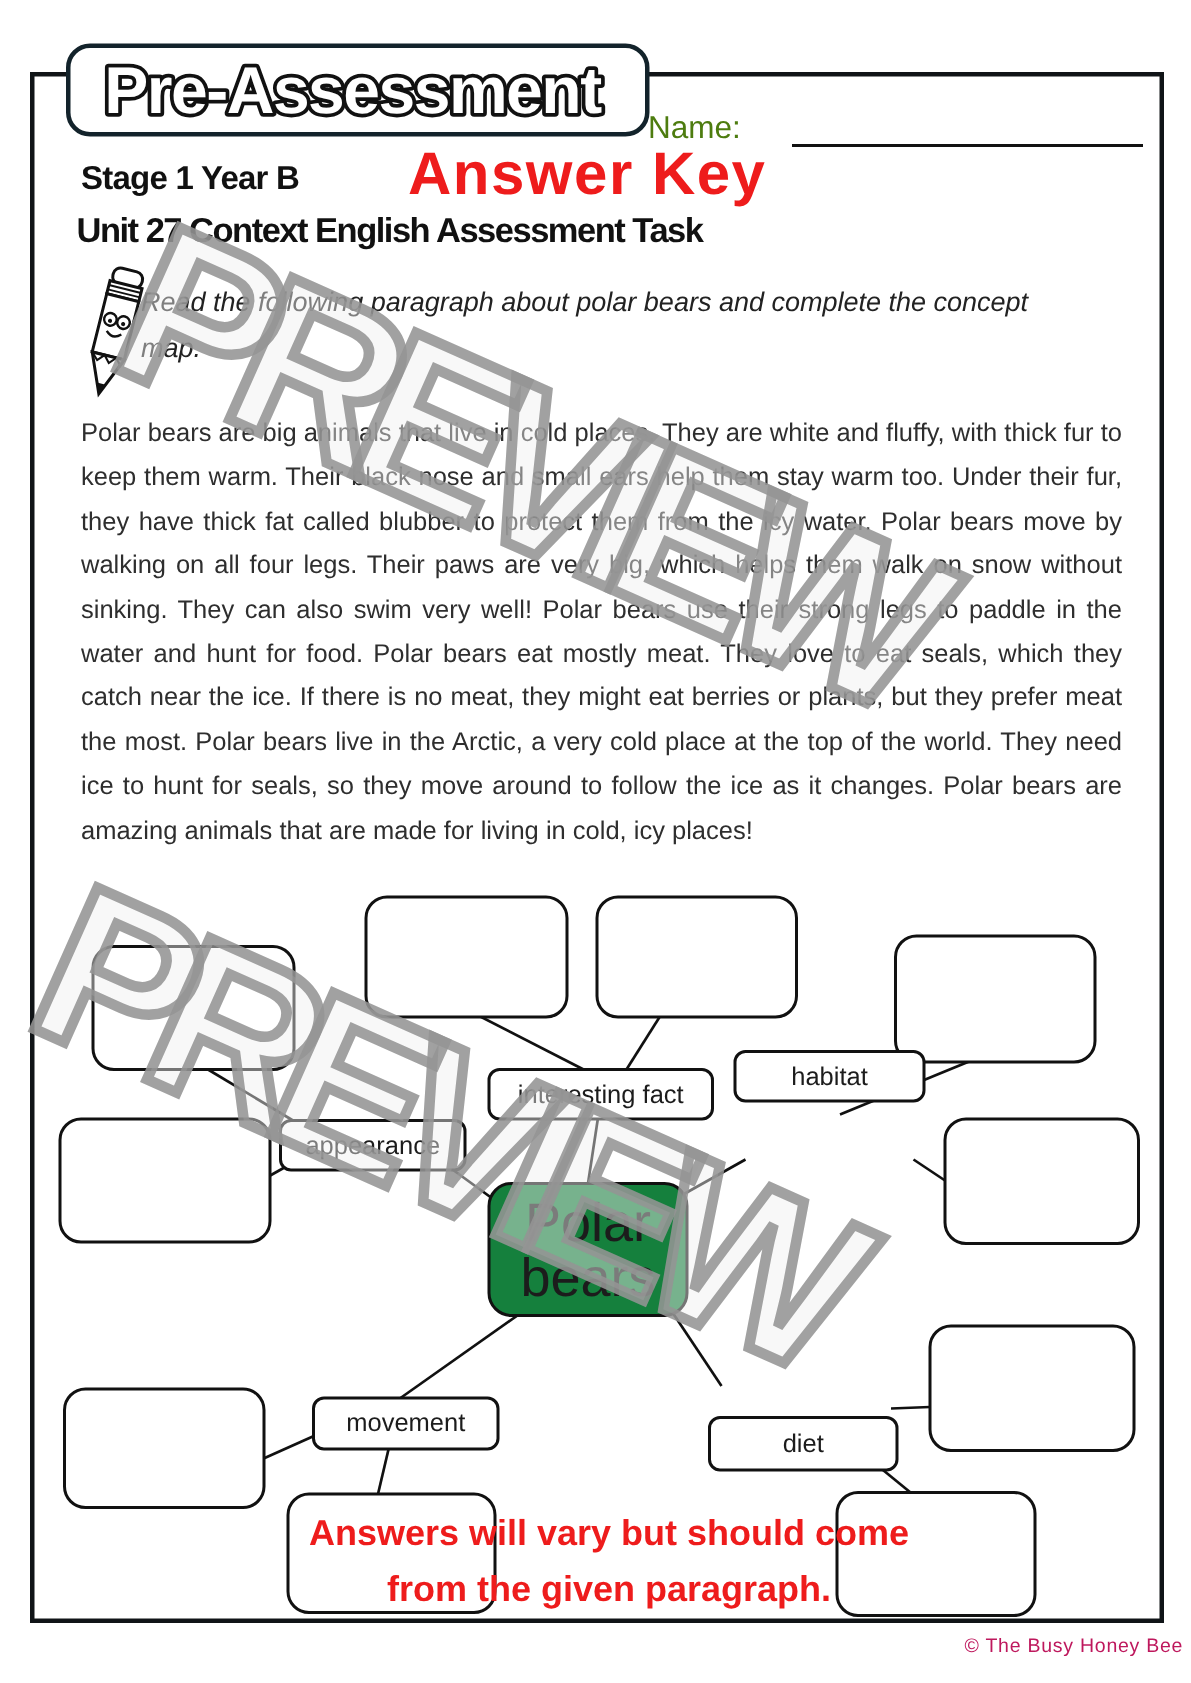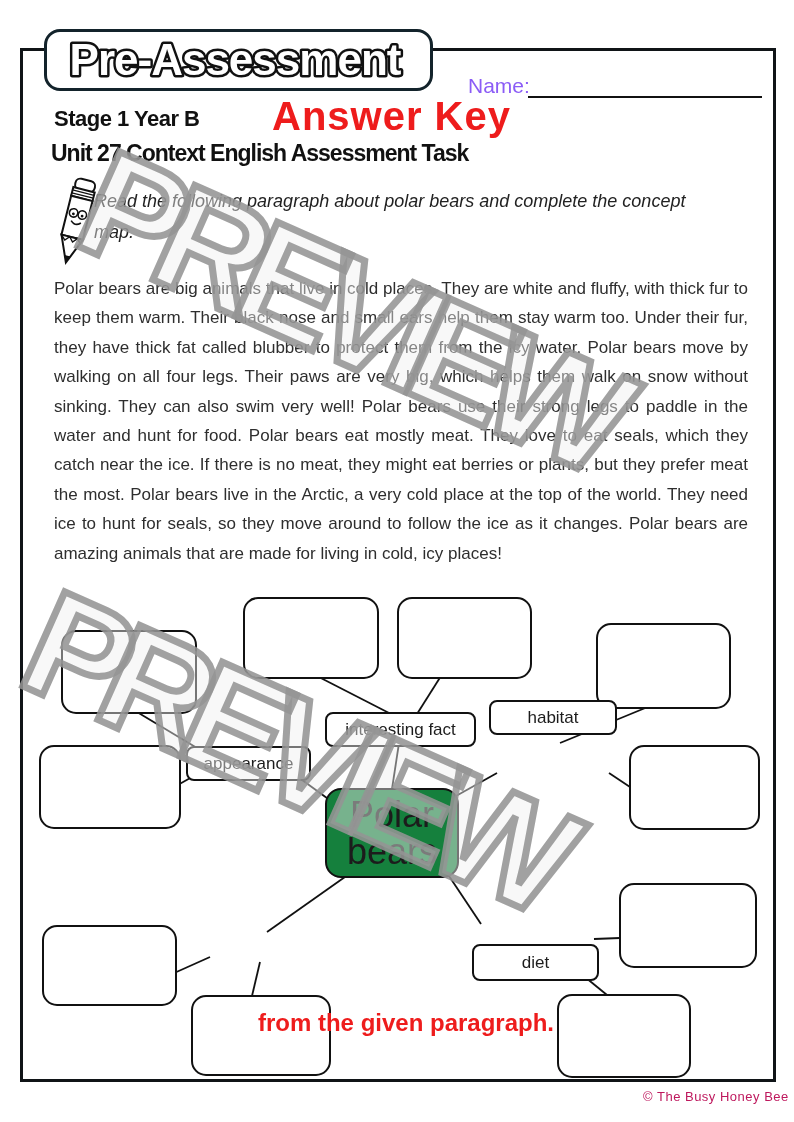--- a/index.html
+++ b/index.html
@@ -6,21 +6,21 @@
   .page{
     position:relative;width:794px;height:1122px;background:#fff;overflow:hidden;
     font-family:"Liberation Sans",sans-serif;color:#111;
   }
   .frame{position:absolute;left:20px;top:48px;width:750px;height:1028px;border:3px solid #101417;}
   .banner{
     position:absolute;left:44px;top:29px;width:383px;height:56px;background:#fff;
     border:3px solid #13232b;border-radius:16px;display:flex;align-items:center;justify-content:flex-start;
   }
   .banner svg{display:block;}
-  .name-label{position:absolute;left:468px;top:74px;font-size:21px;color:#8b5cf6;}
+  .name-label{position:absolute;left:432px;top:74px;font-size:21px;color:#4d7c0f;}
   .name-line{position:absolute;left:528px;top:72px;width:234px;height:24px;border-bottom:2px solid #111;}
   .stage{position:absolute;left:54px;top:106px;font-size:22px;font-weight:bold;letter-spacing:-0.5px;}
   .answer-key{position:absolute;left:272px;top:94px;font-size:40px;font-weight:bold;letter-spacing:1px;}
   .unit-title{position:absolute;left:51px;top:140px;font-size:23px;font-weight:bold;letter-spacing:-1px;}
   .pencil{position:absolute;left:46px;top:176px;transform:rotate(6deg);}
   .instructions{
     position:absolute;left:94px;top:186px;width:600px;font-size:18px;font-style:italic;
     line-height:31px;color:#222;
   }
   .passage{
@@ -129,27 +129,31 @@
 
   <div class="lbox" style="left:325px;top:712px;width:147px;height:31px;">
     <span>interesting fact</span>
   </div>
   <div class="lbox" style="left:186px;top:746px;width:121px;height:31px;">
     <span>appearance</span>
   </div>
   <div class="lbox" style="left:489px;top:700px;width:124px;height:31px;">
     <span>habitat</span>
   </div>
+  <div class="lbox" style="left:208px;top:931px;width:121px;height:32px;">
+    <span>movement</span>
+  </div>
   <div class="lbox" style="left:472px;top:923px;width:123px;height:33px;margin-top:21px;">
     <span>diet</span>
   </div>
 
   <div class="center-box">Polar bears</div>
 
   <div class="note red">
+    <div>Answers will vary but should come</div>
     <div>from the given paragraph.</div>
   </div>
 
   <div class="wm wm1">PREVIEW</div>
   <div class="wm wm2">PREVIEW</div>
 
   <div class="footer">© The Busy Honey Bee</div>
 
 </div>
 

